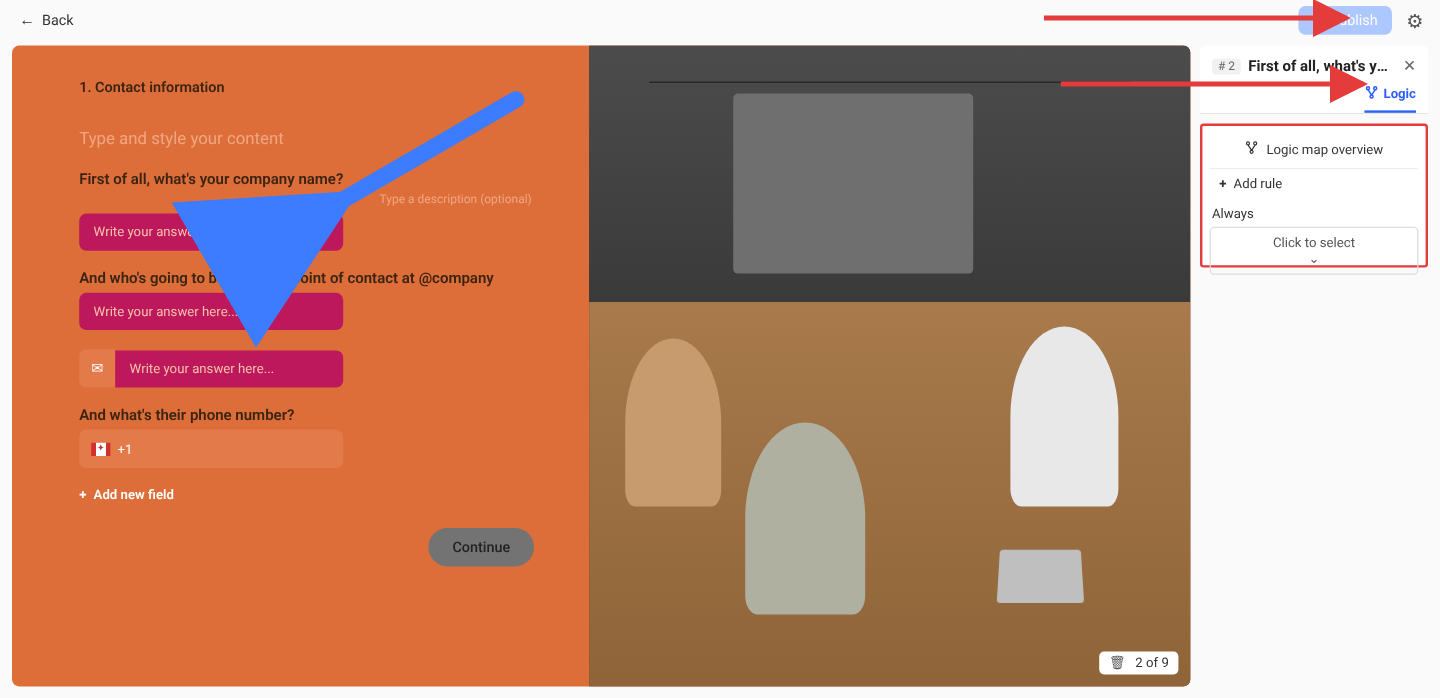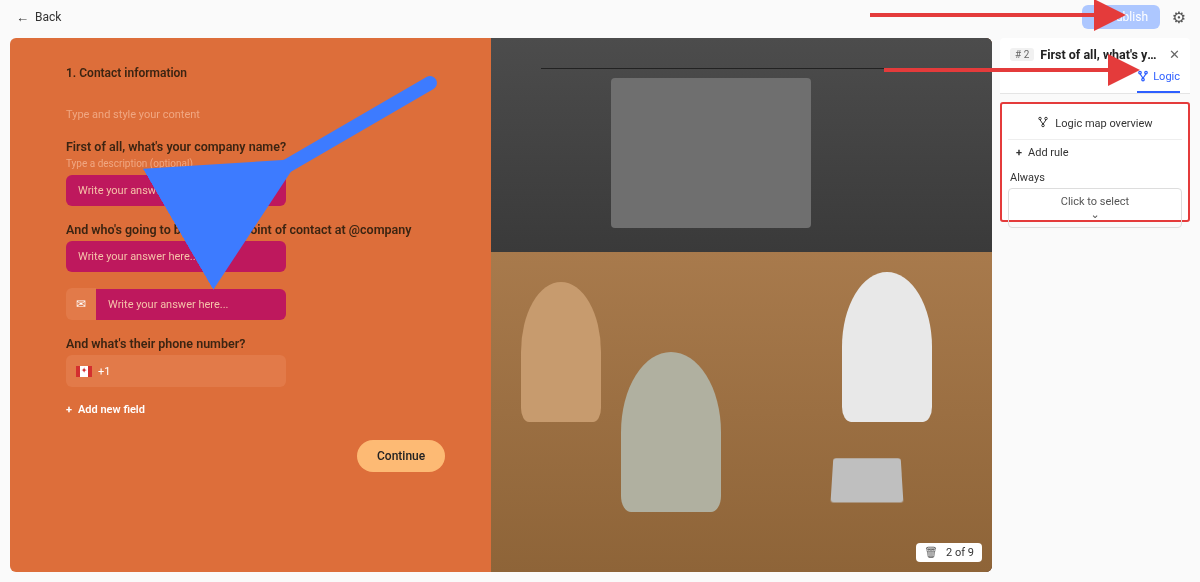--- a/index.html
+++ b/index.html
@@ -13,37 +13,37 @@
   .publish-btn { background: #adc7ff; color: #fff; border-radius: 6px; padding: 5px 12px; font-size: 12px; display: flex; align-items: center; gap: 5px; cursor: pointer; }
   .gear-btn { margin-left: 8px; width: 22px; height: 22px; display: flex; align-items: center; justify-content: center; color: #555; cursor: pointer; }
 
   
   .workspace { position: absolute; top: 38px; left: 10px; right: 10px; bottom: 10px; display: flex; gap: 8px; }
   .canvas { flex: 1; background: #dd6e3a; border-radius: 6px; display: flex; overflow: hidden; position: relative; }
   .form-pane { width: 49%; padding: 28px 48px 20px 56px; color: #3b2412; position: relative; }
   .image-pane { flex: 1; background: #3e3e3e; position: relative; }
 
   .section-title { font-size: 12px; font-weight: 600; color: #3b2412; }
-  .content-hint { font-size: 11px; color: #f0a782; margin-top: 28px; margin-bottom: 18px; }
+  .content-hint { font-size: 14px; color: #f0a782; margin-top: 28px; margin-bottom: 18px; }
 
   .question { margin-bottom: 16px; }
   .q-label { font-size: 12.5px; font-weight: 600; color: #3b2412; margin-bottom: 4px; }
-  .q-desc { font-size: 10px; color: #f0a782; margin-bottom: 6px; }
+  .q-desc { font-size: 10px; color: #f0a782; margin-bottom: 6px; text-align: right; }
   .answer-input { width: 220px; background: #be185d; border: none; border-radius: 6px; padding: 9px 12px; font-size: 11px; color: #fff; }
   .answer-input::placeholder { color: #f5c3a9; }
   .answer-wrap { display: flex; align-items: center; gap: 0; }
   .answer-prefix { background: #e27a49; border-radius: 6px 0 0 6px; width: 30px; height: 32px; display: flex; align-items: center; justify-content: center; color: #fff; font-size: 12px; }
   .answer-input.with-prefix { border-radius: 0 6px 6px 0; width: 190px; }
   .flag-prefix { background: #e27a49; border-radius: 6px; height: 32px; display:flex; align-items:center; padding:0 10px; gap:6px; width: 220px; color:#fff; font-size:11px; }
   .flag { width: 16px; height: 11px; background: linear-gradient(to right, #d32f2f 25%, #fff 25%, #fff 75%, #d32f2f 75%); position:relative; }
   .flag::after { content:"✦"; position:absolute; left:50%; top:50%; transform:translate(-50%,-55%); color:#d32f2f; font-size:8px; }
 
   .add-field { display:flex; align-items:center; gap:6px; color:#fff; font-size:11px; font-weight:600; margin-top:14px; cursor:pointer; }
 
-  .continue-btn { position:absolute; right: 46px; bottom: 100px; background:#fdba74; color:#222; border-radius: 18px; padding: 9px 20px; font-size: 12px; font-weight:500; cursor:pointer; }
+  .continue-btn { position:absolute; right: 46px; bottom: 100px; background:#737373; color:#222; border-radius: 18px; padding: 9px 20px; font-size: 12px; font-weight:500; cursor:pointer; }
 
   
   .img-scene { position:absolute; inset:0; background: linear-gradient(#4c4c4c,#3a3a3a 40%, #a87a4c 40%, #8e6438); }
   .wall-panel { position:absolute; top:40px; left:120px; width:200px; height:150px; background:#6f6f6f; border-radius:4px; }
   .lights { position:absolute; top:30px; left:50px; right:50px; height:2px; border-top:1px solid #222; }
   .person { position:absolute; border-radius:50% 50% 10% 10%; }
   .p1 { bottom:150px; left:30px; width:80px; height:140px; background:#c79b6e; }
   .p2 { bottom:60px; left:130px; width:100px; height:160px; background:#b0b0a0; }
   .p3 { bottom:150px; right:60px; width:90px; height:150px; background:#e8e8e8; }
   .laptop { position:absolute; bottom:70px; right:90px; width:70px; height:45px; background:#bfbfbf; transform: perspective(100px) rotateX(10deg); border-radius:3px; }
@@ -51,21 +51,21 @@
   .trash-icon { color:#555; cursor:pointer; }
 
   
   .sidebar { width: 190px; display:flex; flex-direction:column; gap:8px; }
   .side-header { background:#fff; border-bottom:1px solid #e5e5e5; padding: 9px 10px 0 10px; border-radius:4px 4px 0 0; }
   .side-row1 { display:flex; align-items:center; gap:6px; }
   .chip { background:#f1f1f1; font-size:10px; color:#666; padding:1px 5px; border-radius:3px; }
   .side-title { font-size:12.5px; font-weight:700; color:#222; flex:1; white-space:nowrap; overflow:hidden; text-overflow:ellipsis; }
   .close-x { color:#666; cursor:pointer; font-size:13px; }
   .side-tabs { display:flex; justify-content:flex-end; margin-top:8px; }
-  .logic-tab { display:flex; gap:4px; color:#2d5fff; font-size:11px; font-weight:400; padding-bottom:6px; border-bottom:2px solid #2d5fff; cursor:pointer; }
+  .logic-tab { display:flex; align-items:center; gap:4px; color:#2d5fff; font-size:11px; font-weight:700; padding-bottom:6px; border-bottom:2px solid #2d5fff; cursor:pointer; }
 
   .logic-block { border:2px solid #e43b3b; border-radius:3px; padding:6px 6px 10px 6px; background:#fff; height: 120px; }
   .logic-row { font-size:11px; color:#333; padding:6px 8px; display:flex; align-items:center; gap:6px; cursor:pointer; }
   .logic-row.map { justify-content:center; border-bottom:1px solid #eee; padding-bottom:8px; }
   .always-label { font-size:11px; font-weight:400; color:#333; padding:6px 2px 4px 2px; }
   .select-box { border:1px solid #ddd; border-radius:4px; padding:6px 8px; font-size:11px; color:#555; display:flex; justify-content:space-between; align-items:center; cursor:pointer;flex-direction:column; }
 
   .side-footer { margin-top:auto; }
   .advance-btn { background:#2d5fff; color:#fff; border-radius:6px; padding:8px 12px; font-size:11.5px; font-weight:500; display:inline-flex; align-items:center; gap:6px; cursor:pointer; }
 

